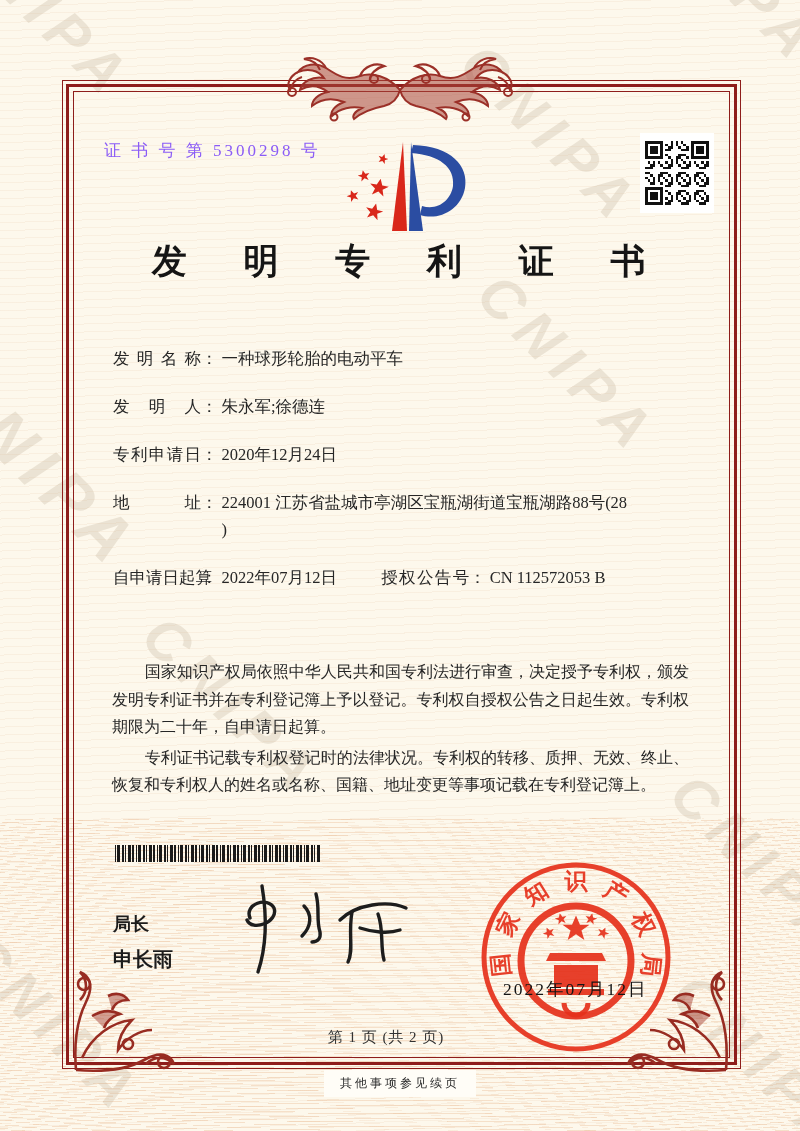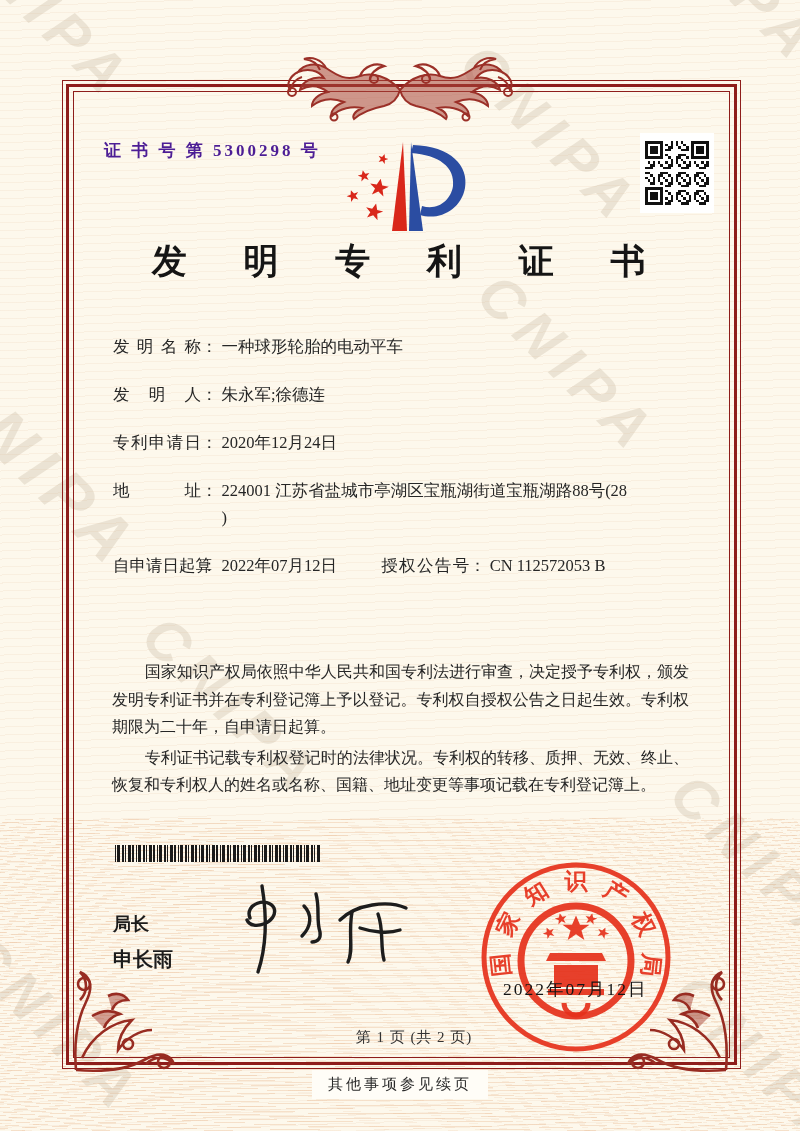--- a/index.html
+++ b/index.html
@@ -44,33 +44,33 @@
   }
   .frame::before{content:"";position:absolute;inset:4px;border:1px solid #8e1d1b;}
   .frame::after{content:"";position:absolute;inset:-7px;border:1px solid #8e1d1b;}
   .ornament-top{position:absolute;left:268px;top:46px;z-index:3;pointer-events:none;}
   .corner{position:absolute;z-index:3;pointer-events:none;}
   .corner.bl{left:68px;top:966px;}
   .corner.br{left:622px;top:966px;transform:scaleX(-1);}
   
   .cert-no{
     position:absolute;left:104px;top:139px;z-index:4;
-    font-size:17px;letter-spacing:3px;color:#4c1d95;font-weight:bold;
+    font-size:17px;letter-spacing:3px;color:#8b5cf6;
   }
   .logo{position:absolute;left:341px;top:136px;z-index:4;}
   .qr{position:absolute;left:640px;top:133px;width:74px;height:80px;background:#fff;z-index:4;
       display:flex;align-items:center;justify-content:center;}
   .doc-title{
     position:absolute;left:66px;top:238px;width:665px;z-index:4;
     text-align:center;font-size:35px;font-weight:bold;color:#151515;
     letter-spacing:24px;text-indent:24px;
   }
   
   .fields{position:absolute;left:113px;top:333px;width:600px;z-index:4;font-size:16.5px;color:#262626;}
-  .frow{margin-bottom:21px;line-height:27px;white-space:nowrap;}
+  .frow{margin-bottom:21px;line-height:27px;white-space:nowrap;margin-top:12px;}
   .flabel{display:inline-block;width:88px;text-align:justify;text-align-last:justify;vertical-align:top;}
   .fcolon{display:inline-block;vertical-align:top;margin-right:4px;}
   .fvalue{display:inline-block;vertical-align:top;max-width:478px;white-space:normal;}
   .fvalue .l2{display:block;}
   .grant-pair2{margin-left:40px;}
   
   .body-text{
     position:absolute;left:112px;top:658px;width:577px;z-index:4;
     font-size:16px;line-height:27.5px;color:#262626;text-align:justify;
   }
@@ -84,25 +84,25 @@
   .signature{position:absolute;left:228px;top:880px;z-index:5;}
   
   .seal{position:absolute;left:476px;top:857px;width:200px;height:200px;z-index:5;}
   .seal-date{
     position:absolute;left:503px;top:977px;z-index:6;
     font-size:17.5px;letter-spacing:2px;color:#141414;white-space:nowrap;
   }
   
   .page-num{
     position:absolute;left:66px;top:1028px;width:640px;z-index:4;
-    text-align:center;font-size:15px;color:#333;letter-spacing:1px;margin-left:28px;
+    text-align:center;font-size:15px;color:#333;letter-spacing:1px;
   }
   .cont-note{
     position:absolute;left:50%;top:1070px;transform:translateX(-50%);z-index:4;
-    background:#fffdf7;padding:5px 16px;font-size:15px;letter-spacing:3px;color:#2a2a2a;
+    background:#fffdf7;padding:5px 16px;font-size:12px;letter-spacing:3px;color:#2a2a2a;
   }
 </style>
 </head>
 <body>
 
 <div class="waves-page"></div>
 <div class="waves-band"></div>
 
 <span class="wm w1">CNIPA</span>
 <span class="wm w2">CNIPA</span>

